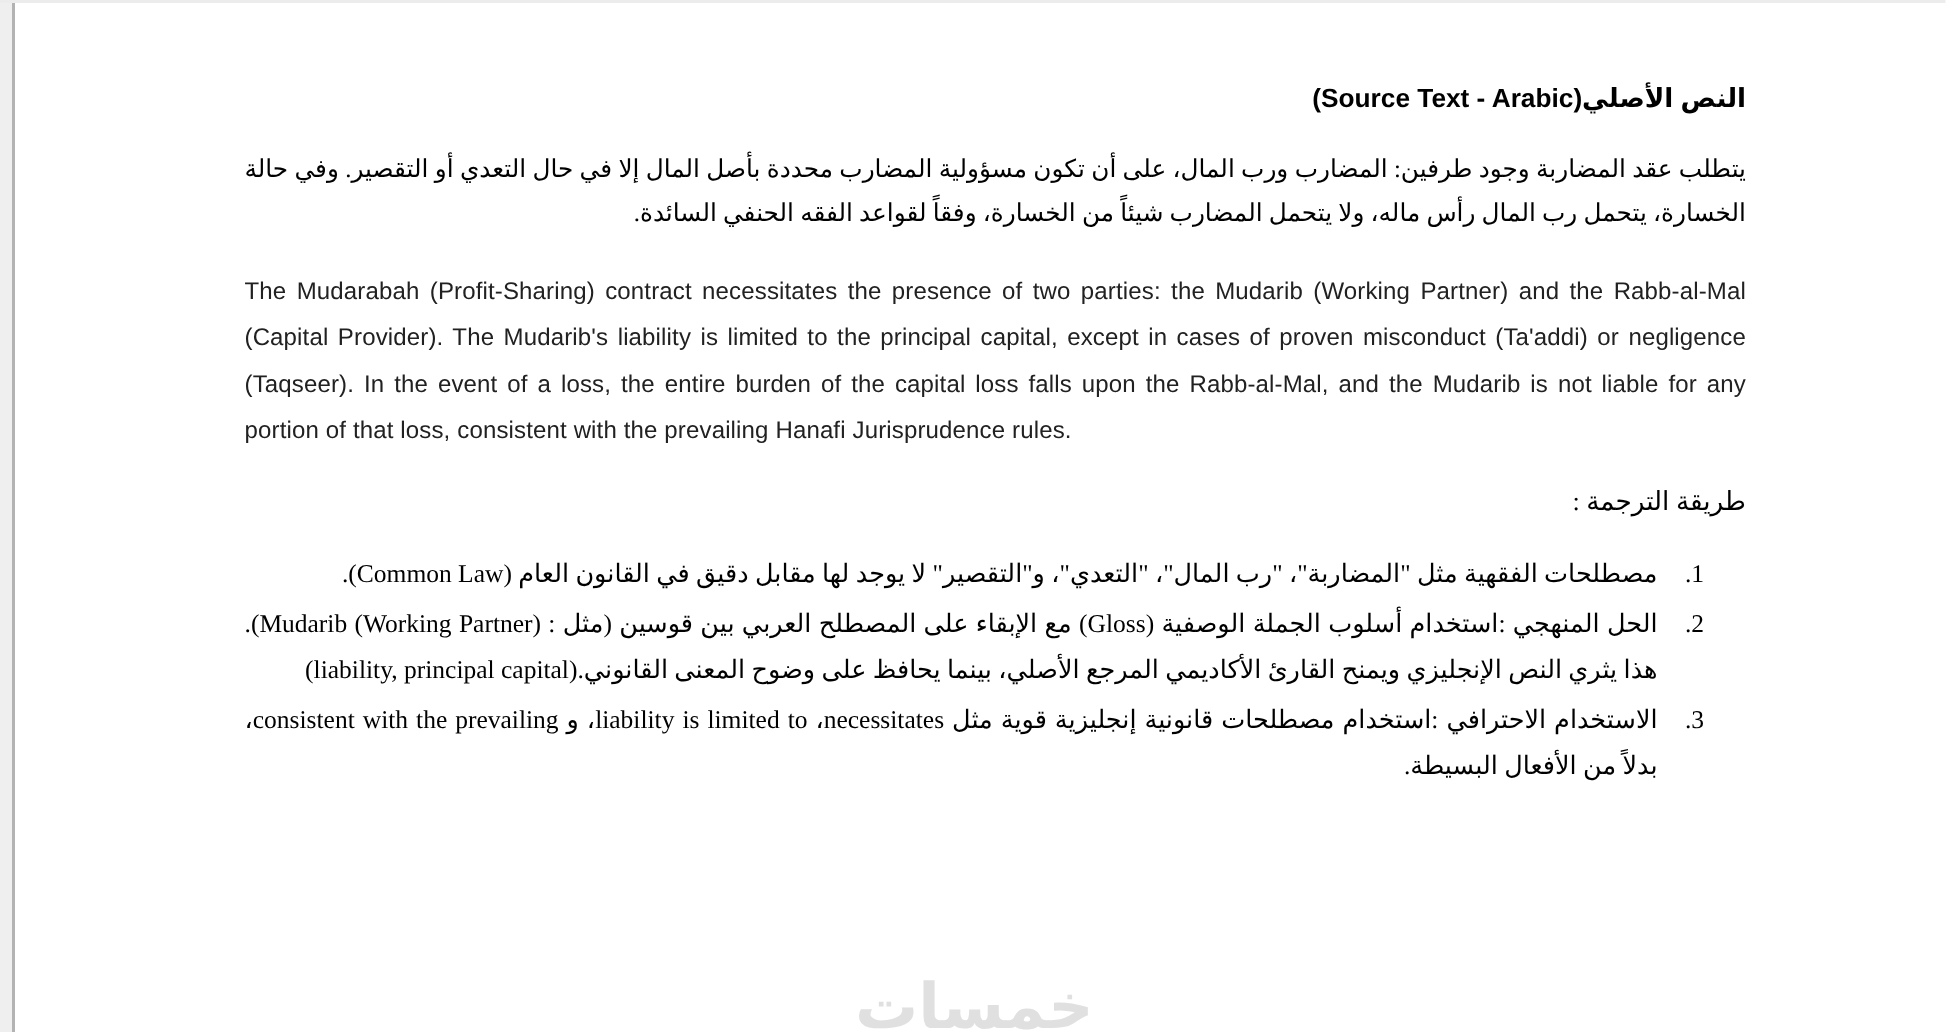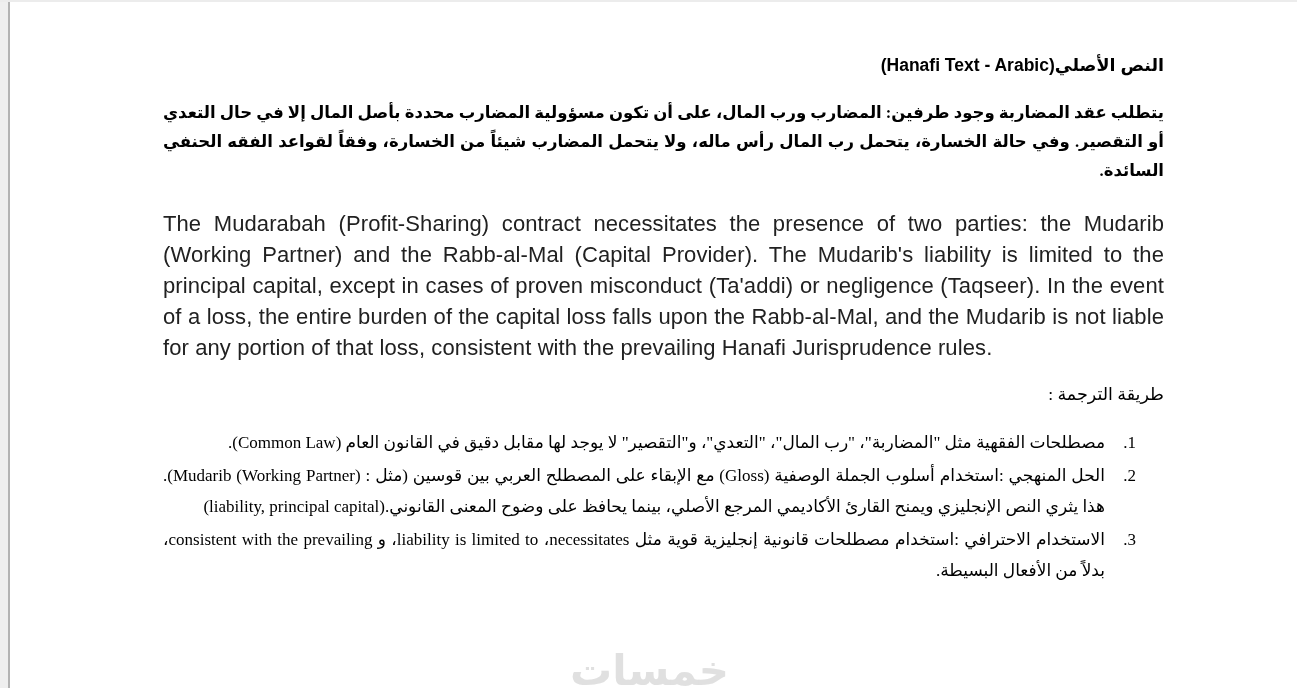--- a/index.html
+++ b/index.html
@@ -18,25 +18,24 @@
     font-weight:bold;font-size:17.5px;line-height:26px;color:#000;
     font-family:"Liberation Sans","DejaVu Sans",sans-serif;
   }
   .heading-source{margin-top:50px;}
   .heading-target{margin-top:22px;}
 
   .ar-para{
     direction:rtl;text-align:justify;text-align-last:right;
     font-size:16.5px;line-height:29px;color:#000;margin-top:20px;
     font-family:"Liberation Serif","DejaVu Sans",serif;
-    font-weight:bold;
   }
   .en-para{
     direction:ltr;text-align:justify;
-    font-size:22px;line-height:31px;color:#212121;margin-top:23px;
+    font-size:16px;line-height:31px;color:#212121;margin-top:23px;
     letter-spacing:0.1px;
     font-family:"Liberation Sans","DejaVu Sans",sans-serif;
   }
   .method-heading{
     direction:rtl;text-align:right;
     font-size:17.5px;line-height:26px;color:#000000;margin-top:18px;
     font-family:"Liberation Serif","DejaVu Sans",serif;
   }
   .method-list{margin-top:20px;}
   .method-item{
@@ -63,21 +62,21 @@
   }
 </style>
 </head>
 <body>
 
 <div class="gutter"></div>
 <div class="gutter-line"></div>
 
 <div class="content">
 
-  <div class="h-rtl heading-source">النص الأصلي(Hanafi Text - Arabic)</div>
+  <div class="h-rtl heading-source">النص الأصلي(Source Text - Arabic)</div>
 
   <div class="ar-para">يتطلب عقد المضاربة وجود طرفين: المضارب ورب المال، على أن تكون مسؤولية المضارب محددة بأصل المال إلا في حال التعدي أو التقصير. وفي حالة الخسارة، يتحمل رب المال رأس ماله، ولا يتحمل المضارب شيئاً من الخسارة، وفقاً لقواعد الفقه الحنفي السائدة.</div>
 
 
   <div class="en-para">The Mudarabah (Profit-Sharing) contract necessitates the presence of two parties: the Mudarib (Working Partner) and the Rabb-al-Mal (Capital Provider). The Mudarib's liability is limited to the principal capital, except in cases of proven misconduct (Ta'addi) or negligence (Taqseer). In the event of a loss, the entire burden of the capital loss falls upon the Rabb-al-Mal, and the Mudarib is not liable for any portion of that loss, consistent with the prevailing Hanafi Jurisprudence rules.</div>
 
   <div class="method-heading">طريقة الترجمة :</div>
 
   <div class="method-list">
 

